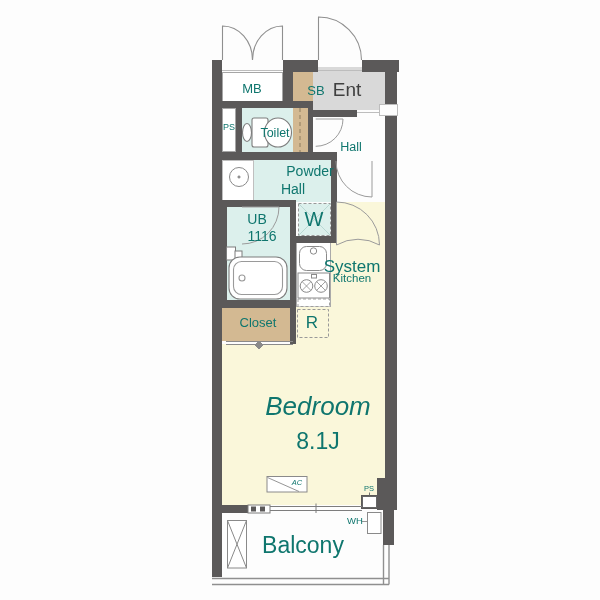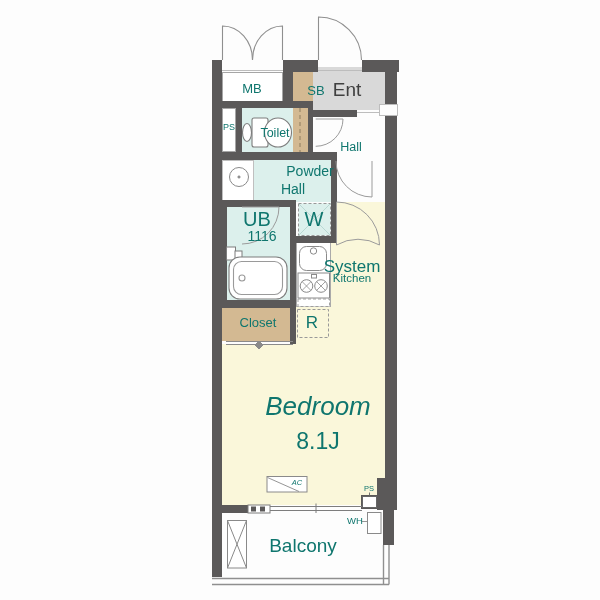--- a/index.html
+++ b/index.html
@@ -171,26 +171,26 @@
 
   <div class="lbl" style="left:252px;top:88px;font-size:13px;">MB</div>
   <div class="lbl" style="left:303px;top:90px;font-size:13px;margin-left:13px;">SB</div>
   <div class="lbl" style="left:347px;top:89px;font-size:19px;color:#404040;">Ent</div>
   <div class="lbl" style="left:229px;top:127px;font-size:9px;">PS</div>
   <div class="lbl" style="left:275px;top:133px;font-size:12.5px;">Toilet</div>
   <div class="lbl" style="left:351px;top:147px;font-size:12.5px;">Hall</div>
   <div class="lbl" style="left:293px;top:171px;font-size:14px;margin-left:17px;">Powder</div>
   <div class="lbl" style="left:293px;top:189px;font-size:14px;">Hall</div>
   <div class="lbl" style="left:314px;top:219px;font-size:20px;">W</div>
-  <div class="lbl" style="left:257px;top:219px;font-size:20px;">UB</div>
+  <div class="lbl" style="left:257px;top:219px;font-size:14px;">UB</div>
   <div class="lbl" style="left:262px;top:236px;font-size:14px;">1116</div>
   <div class="lbl" style="left:352px;top:266px;font-size:17px;">System</div>
   <div class="lbl" style="left:352px;top:279px;font-size:11.5px;">Kitchen</div>
   <div class="lbl" style="left:258px;top:322px;font-size:13px;">Closet</div>
   <div class="lbl" style="left:312px;top:322px;font-size:17px;">R</div>
   <div class="lbl" style="left:318px;top:406px;font-size:26px;font-style:italic;">Bedroom</div>
   <div class="lbl" style="left:318px;top:441px;font-size:23px;">8.1J</div>
   <div class="lbl" style="left:297px;top:483px;font-size:7.5px;font-style:italic;">AC</div>
   <div class="lbl" style="left:369px;top:489px;font-size:7.5px;">PS</div>
   <div class="lbl" style="left:355px;top:521px;font-size:9.5px;">WH</div>
-  <div class="lbl" style="left:303px;top:545px;font-size:19px;">Balcony</div>
+  <div class="lbl" style="left:303px;top:545px;font-size:23px;">Balcony</div>
 
 </div>
 
 </body></html>

